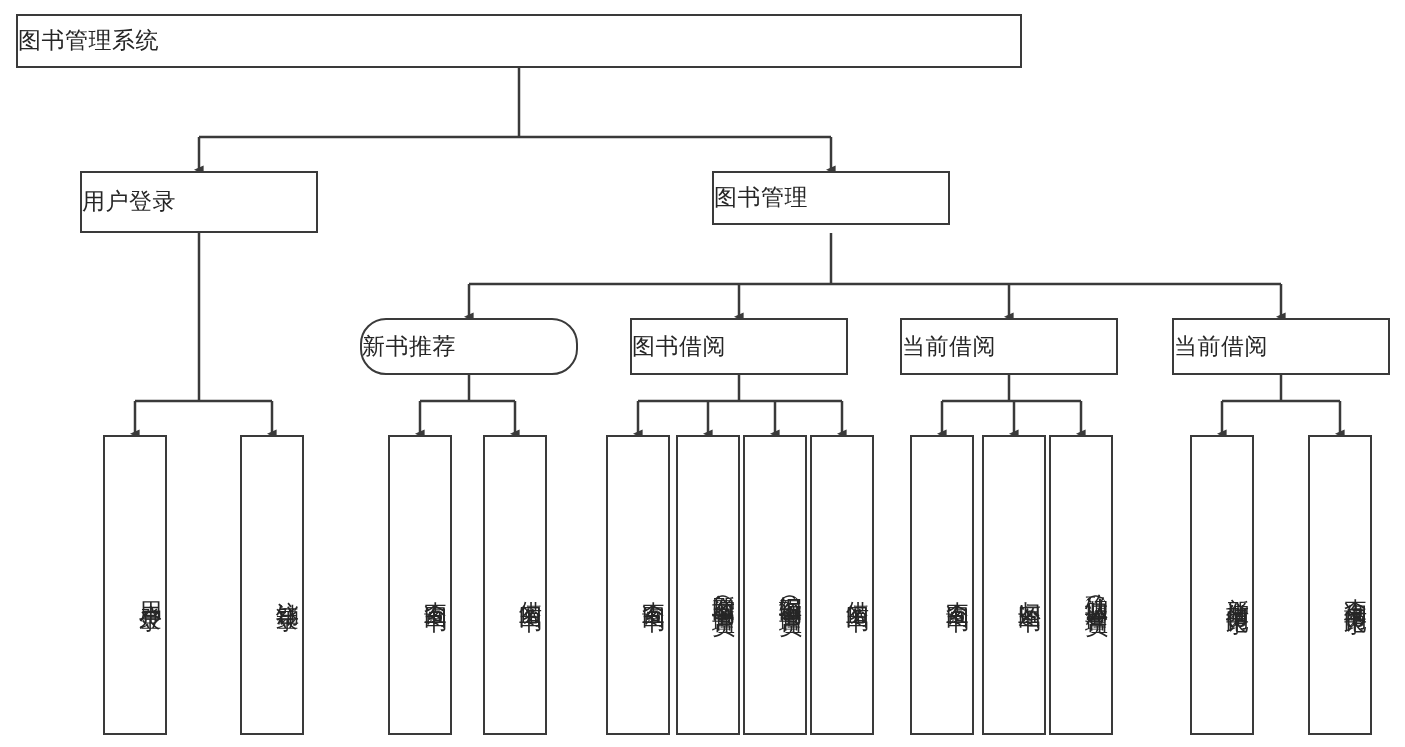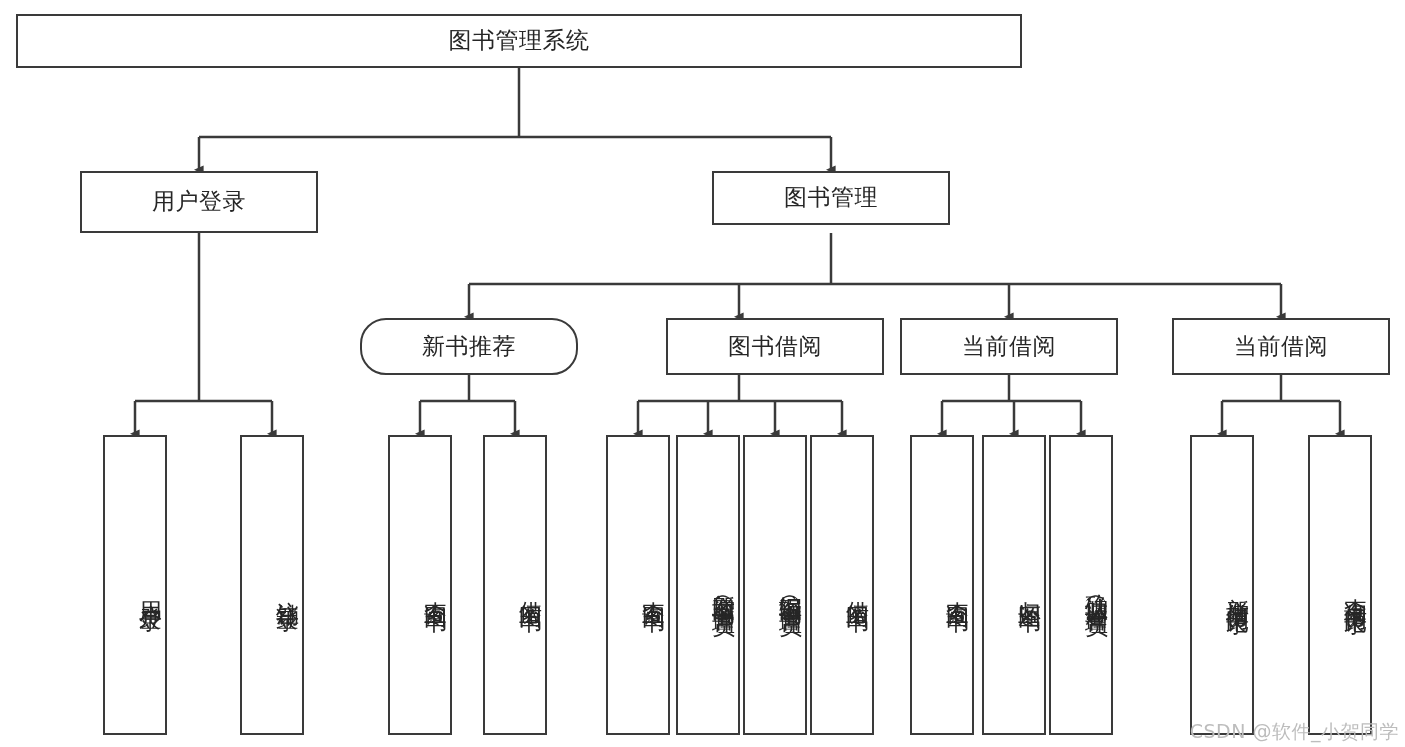--- a/index.html
+++ b/index.html
@@ -26,21 +26,21 @@
     height: 747px;
     pointer-events: none;
   }
   .node {
     position: absolute;
     box-sizing: border-box;
     background: #ffffff;
     border: 2.5px solid #3a3a3a;
     display: flex;
     align-items: center;
-    justify-content: center;
+    justify-content: flex-start;
     text-align: center;
     color: #262626;
   }
   .node-h {
     font-size: 23px;
     line-height: 1.2;
     letter-spacing: 0.5px;
   }
   .node-v {
     writing-mode: vertical-rl;
@@ -115,21 +115,21 @@
       </div>
       <div class="node node-h" style="left: 80px; top: 171px; width: 238px; height: 62px;">
         <span>用户登录</span>
       </div>
       <div class="node node-h" style="left: 712px; top: 171px; width: 238px; height: 54px;">
         <span>图书管理</span>
       </div>
       <div class="node node-h" style="left: 360px; top: 318px; width: 218px; height: 57px; border-radius: 26px;">
         <span>新书推荐</span>
       </div>
-      <div class="node node-h" style="left: 630px; top: 318px; width: 218px; height: 57px; margin-left: 36px;">
+      <div class="node node-h" style="left: 630px; top: 318px; width: 218px; height: 57px;">
         <span>图书借阅</span>
       </div>
       <div class="node node-h" style="left: 900px; top: 318px; width: 218px; height: 57px;">
         <span>当前借阅</span>
       </div>
       <div class="node node-h" style="left: 1172px; top: 318px; width: 218px; height: 57px;">
         <span>当前借阅</span>
       </div>
       <div class="node node-v" style="left: 103px; top: 435px; width: 64px; height: 300px;">
         <span>用户登录</span>
@@ -165,14 +165,13 @@
         <span>确认归还（管理员）</span>
       </div>
       <div class="node node-v" style="left: 1190px; top: 435px; width: 64px; height: 300px;">
         <span>新增借阅记录</span>
       </div>
       <div class="node node-v" style="left: 1308px; top: 435px; width: 64px; height: 300px;">
         <span>查询借阅记录</span>
       </div>
     </div>
 
-  <div class="watermark">CSDN @软件_小贺同学</div>
 </div>
 
 </body></html>

